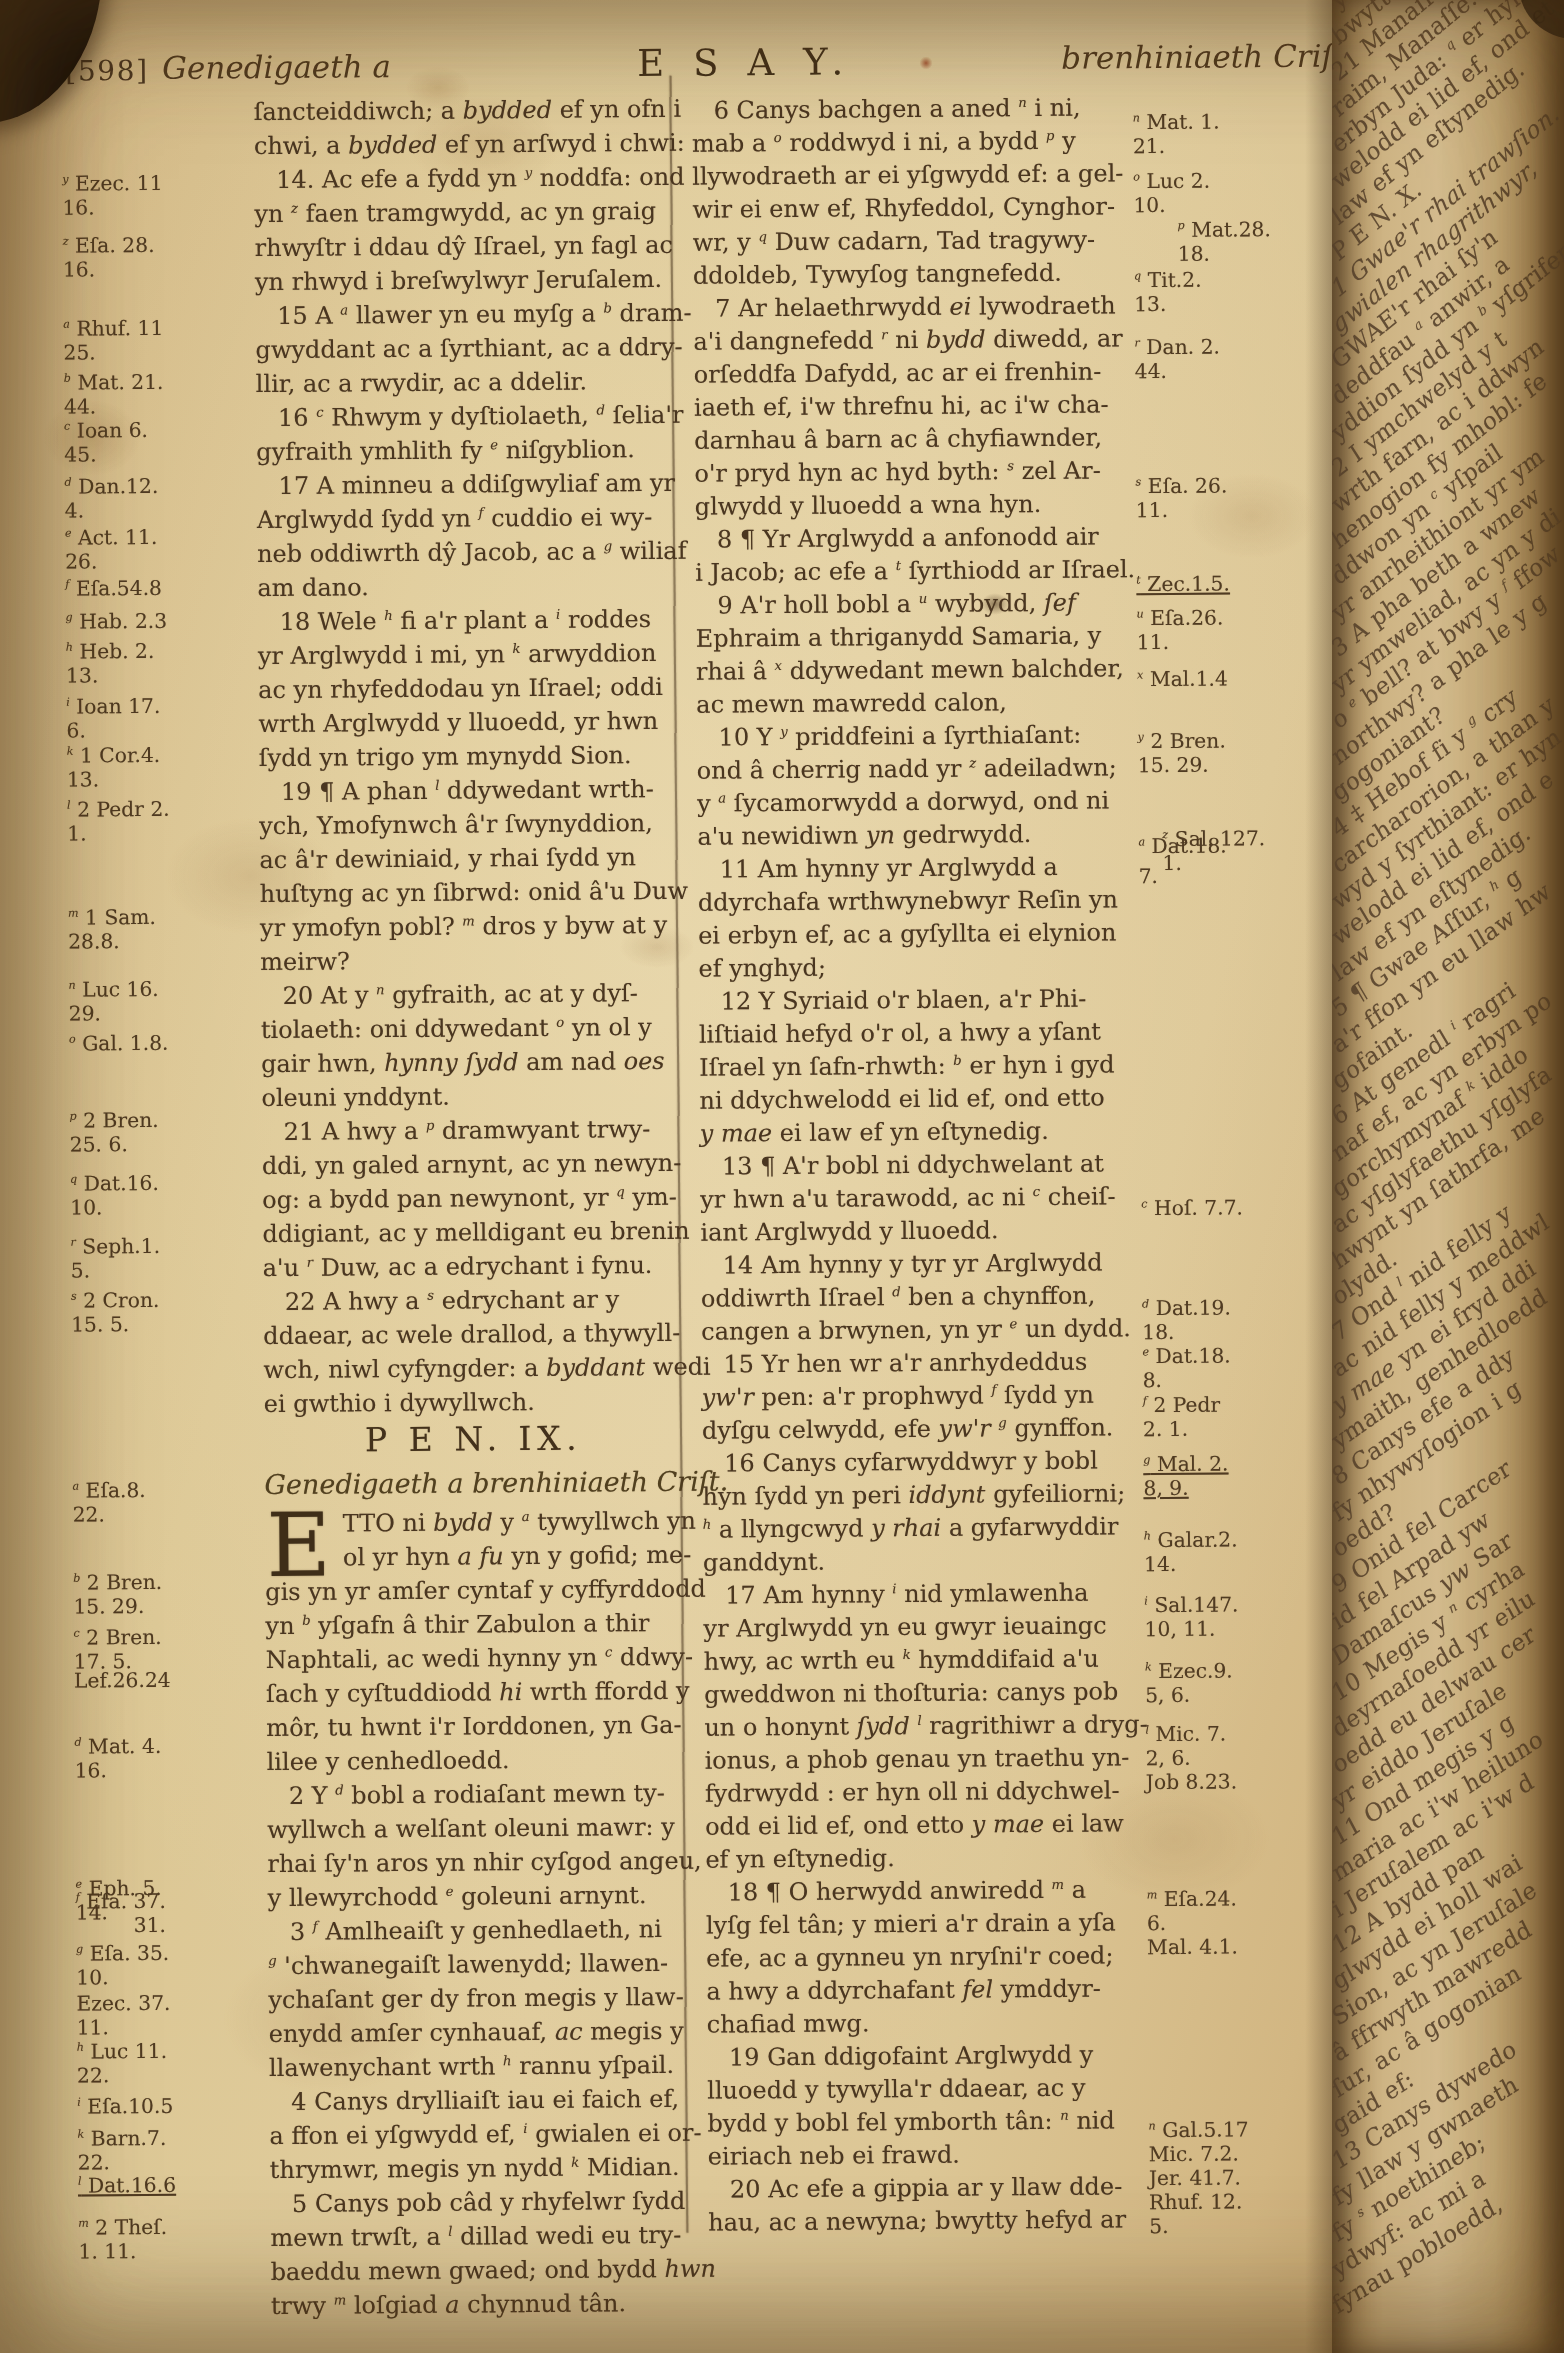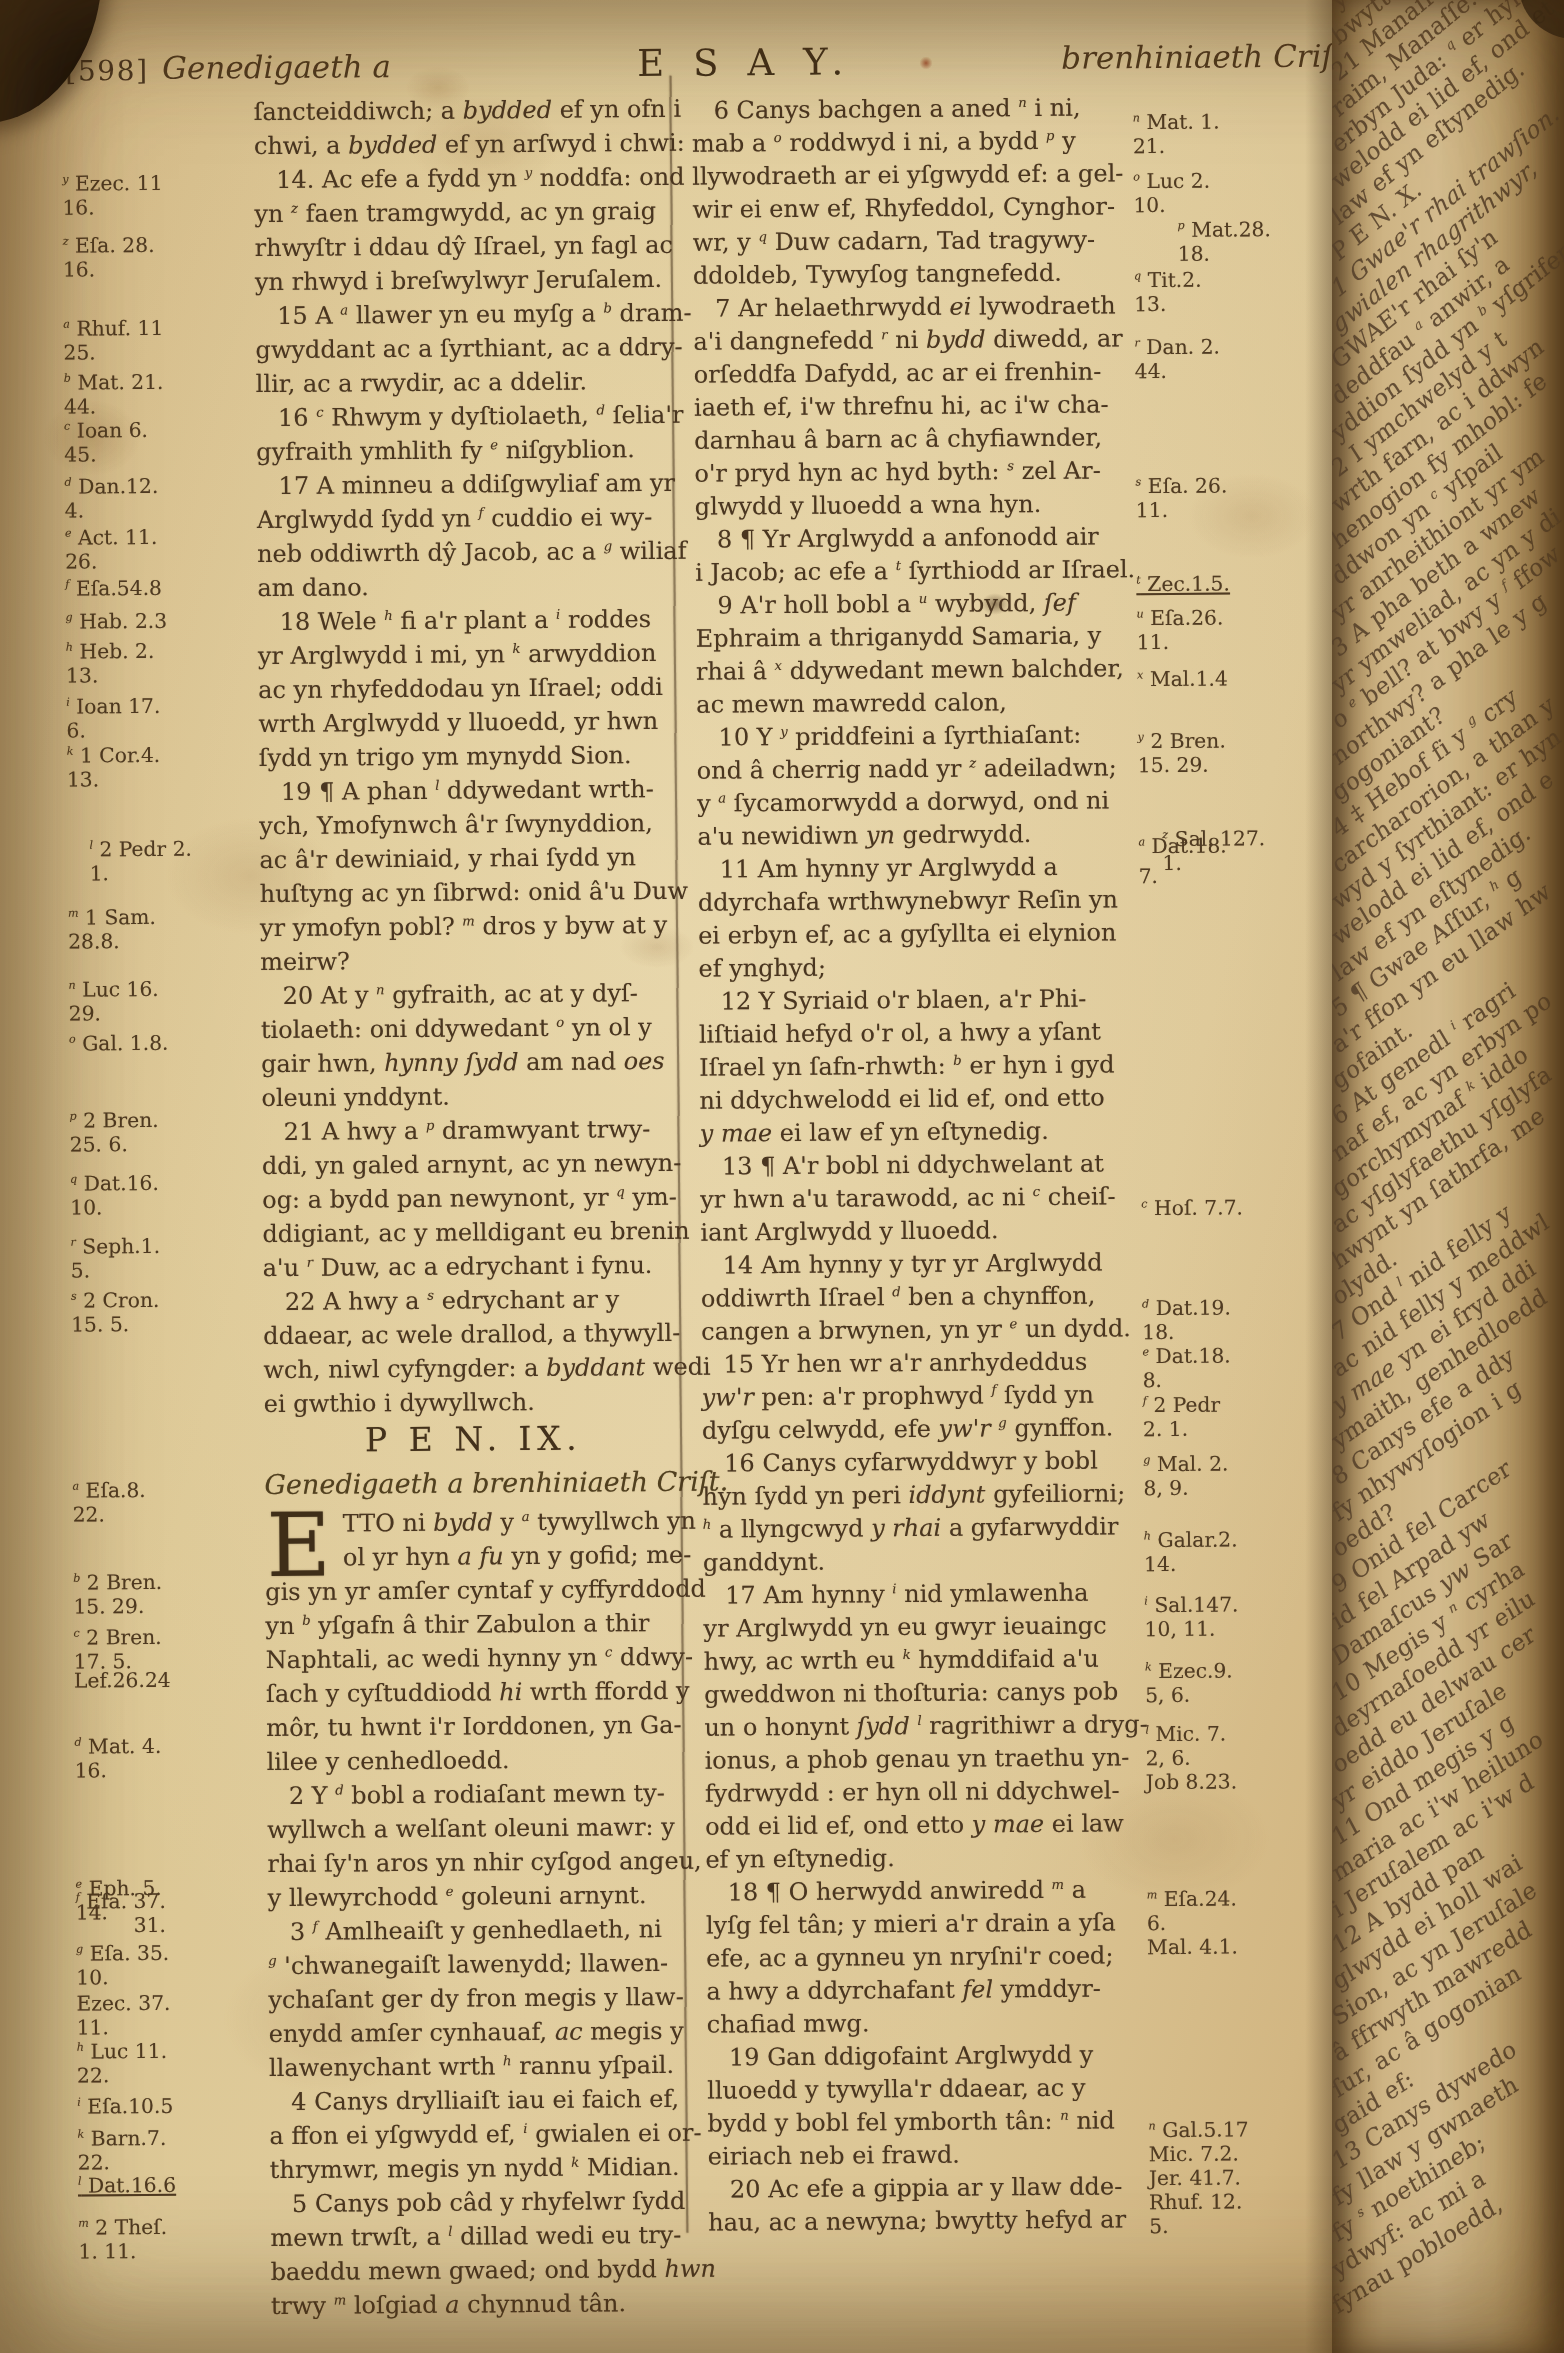--- a/index.html
+++ b/index.html
@@ -89,21 +89,21 @@
         <div class="mnote" style="top: 311px;"><sup>a</sup> Rhuf. 11<br>25.</div>
         <div class="mnote" style="top: 365px;"><sup>b</sup> Mat. 21.<br>44.</div>
         <div class="mnote" style="top: 413px;"><sup>c</sup> Ioan 6.<br>45.</div>
         <div class="mnote" style="top: 469px;"><sup>d</sup> Dan.12.<br>4.</div>
         <div class="mnote" style="top: 520px;"><sup>e</sup> Act. 11.<br>26.</div>
         <div class="mnote" style="top: 571px;"><sup>f</sup> Eſa.54.8</div>
         <div class="mnote" style="top: 604px;"><sup>g</sup> Hab. 2.3</div>
         <div class="mnote" style="top: 634px;"><sup>h</sup> Heb. 2.<br>13.</div>
         <div class="mnote" style="top: 689px;"><sup>i</sup> Ioan 17.<br>6.</div>
         <div class="mnote" style="top: 738px;"><sup>k</sup> 1 Cor.4.<br>13.</div>
-        <div class="mnote" style="top: 832px; margin-left: 22px;"><sup>l</sup> 2 Pedr 2.<br>1.</div>
+        <div class="mnote" style="top: 792px;"><sup>l</sup> 2 Pedr 2.<br>1.</div>
         <div class="mnote" style="top: 900px;"><sup>m</sup> 1 Sam.<br>28.8.</div>
         <div class="mnote" style="top: 972px;"><sup>n</sup> Luc 16.<br>29.</div>
         <div class="mnote" style="top: 1026px;"><sup>o</sup> Gal. 1.8.</div>
         <div class="mnote" style="top: 1103px;"><sup>p</sup> 2 Bren.<br>25. 6.</div>
         <div class="mnote" style="top: 1166px;"><sup>q</sup> Dat.16.<br>10.</div>
         <div class="mnote" style="top: 1229px;"><sup>r</sup> Seph.1.<br>5.</div>
         <div class="mnote" style="top: 1283px;"><sup>s</sup> 2 Cron.<br>15. 5.</div>
         <div class="mnote" style="top: 1473px;"><sup>a</sup> Eſa.8.<br>22.</div>
         <div class="mnote" style="top: 1565px;"><sup>b</sup> 2 Bren.<br>15. 29.</div>
         <div class="mnote" style="top: 1620px;"><sup>c</sup> 2 Bren.<br>17. 5.</div>
@@ -268,21 +268,21 @@
         <div class="mnote" style="top: 609px;"><sup>u</sup> Eſa.26.<br>11.</div>
         <div class="mnote" style="top: 670px;"><sup>x</sup> Mal.1.4</div>
         <div class="mnote" style="top: 732px;"><sup>y</sup> 2 Bren.<br>15. 29.</div>
         <div class="mnote" style="top: 830px; margin-left: 24px;"><sup>z</sup> Sal. 127.<br>1.</div>
         <div class="mnote" style="top: 837px;"><sup>a</sup> Dat.18.</div>
         <div class="mnote" style="top: 867px;">7.</div>
         <div class="mnote" style="top: 1199px;"><sup>c</sup> Hoſ. 7.7.</div>
         <div class="mnote" style="top: 1299px;"><sup>d</sup> Dat.19.<br>18.</div>
         <div class="mnote" style="top: 1347px;"><sup>e</sup> Dat.18.<br>8.</div>
         <div class="mnote" style="top: 1396px;"><sup>f</sup> 2 Pedr<br>2. 1.</div>
-        <div class="mnote" style="top: 1455px;"><sup>g</sup> Mal. 2.<br>8, 9.</div>
+        <div class="mnote" style="top: 1455px; text-decoration: underline;"><sup>g</sup> Mal. 2.<br>8, 9.</div>
         <div class="mnote" style="top: 1531px;"><sup>h</sup> Galar.2.<br>14.</div>
         <div class="mnote" style="top: 1596px;"><sup>i</sup> Sal.147.<br>10, 11.</div>
         <div class="mnote" style="top: 1662px;"><sup>k</sup> Ezec.9.<br>5, 6.</div>
         <div class="mnote" style="top: 1725px;"><sup>l</sup> Mic. 7.<br>2, 6.<br>Job 8.23.</div>
         <div class="mnote" style="top: 1890px;"><sup>m</sup> Eſa.24.<br>6.<br>Mal. 4.1.</div>
         <div class="mnote" style="top: 2121px;"><sup>n</sup> Gal.5.17<br>Mic. 7.2.<br>Jer. 41.7.<br>Rhuf. 12.<br>5.</div>
       </div>
   </div>
 
   <div class="gutter"></div>

